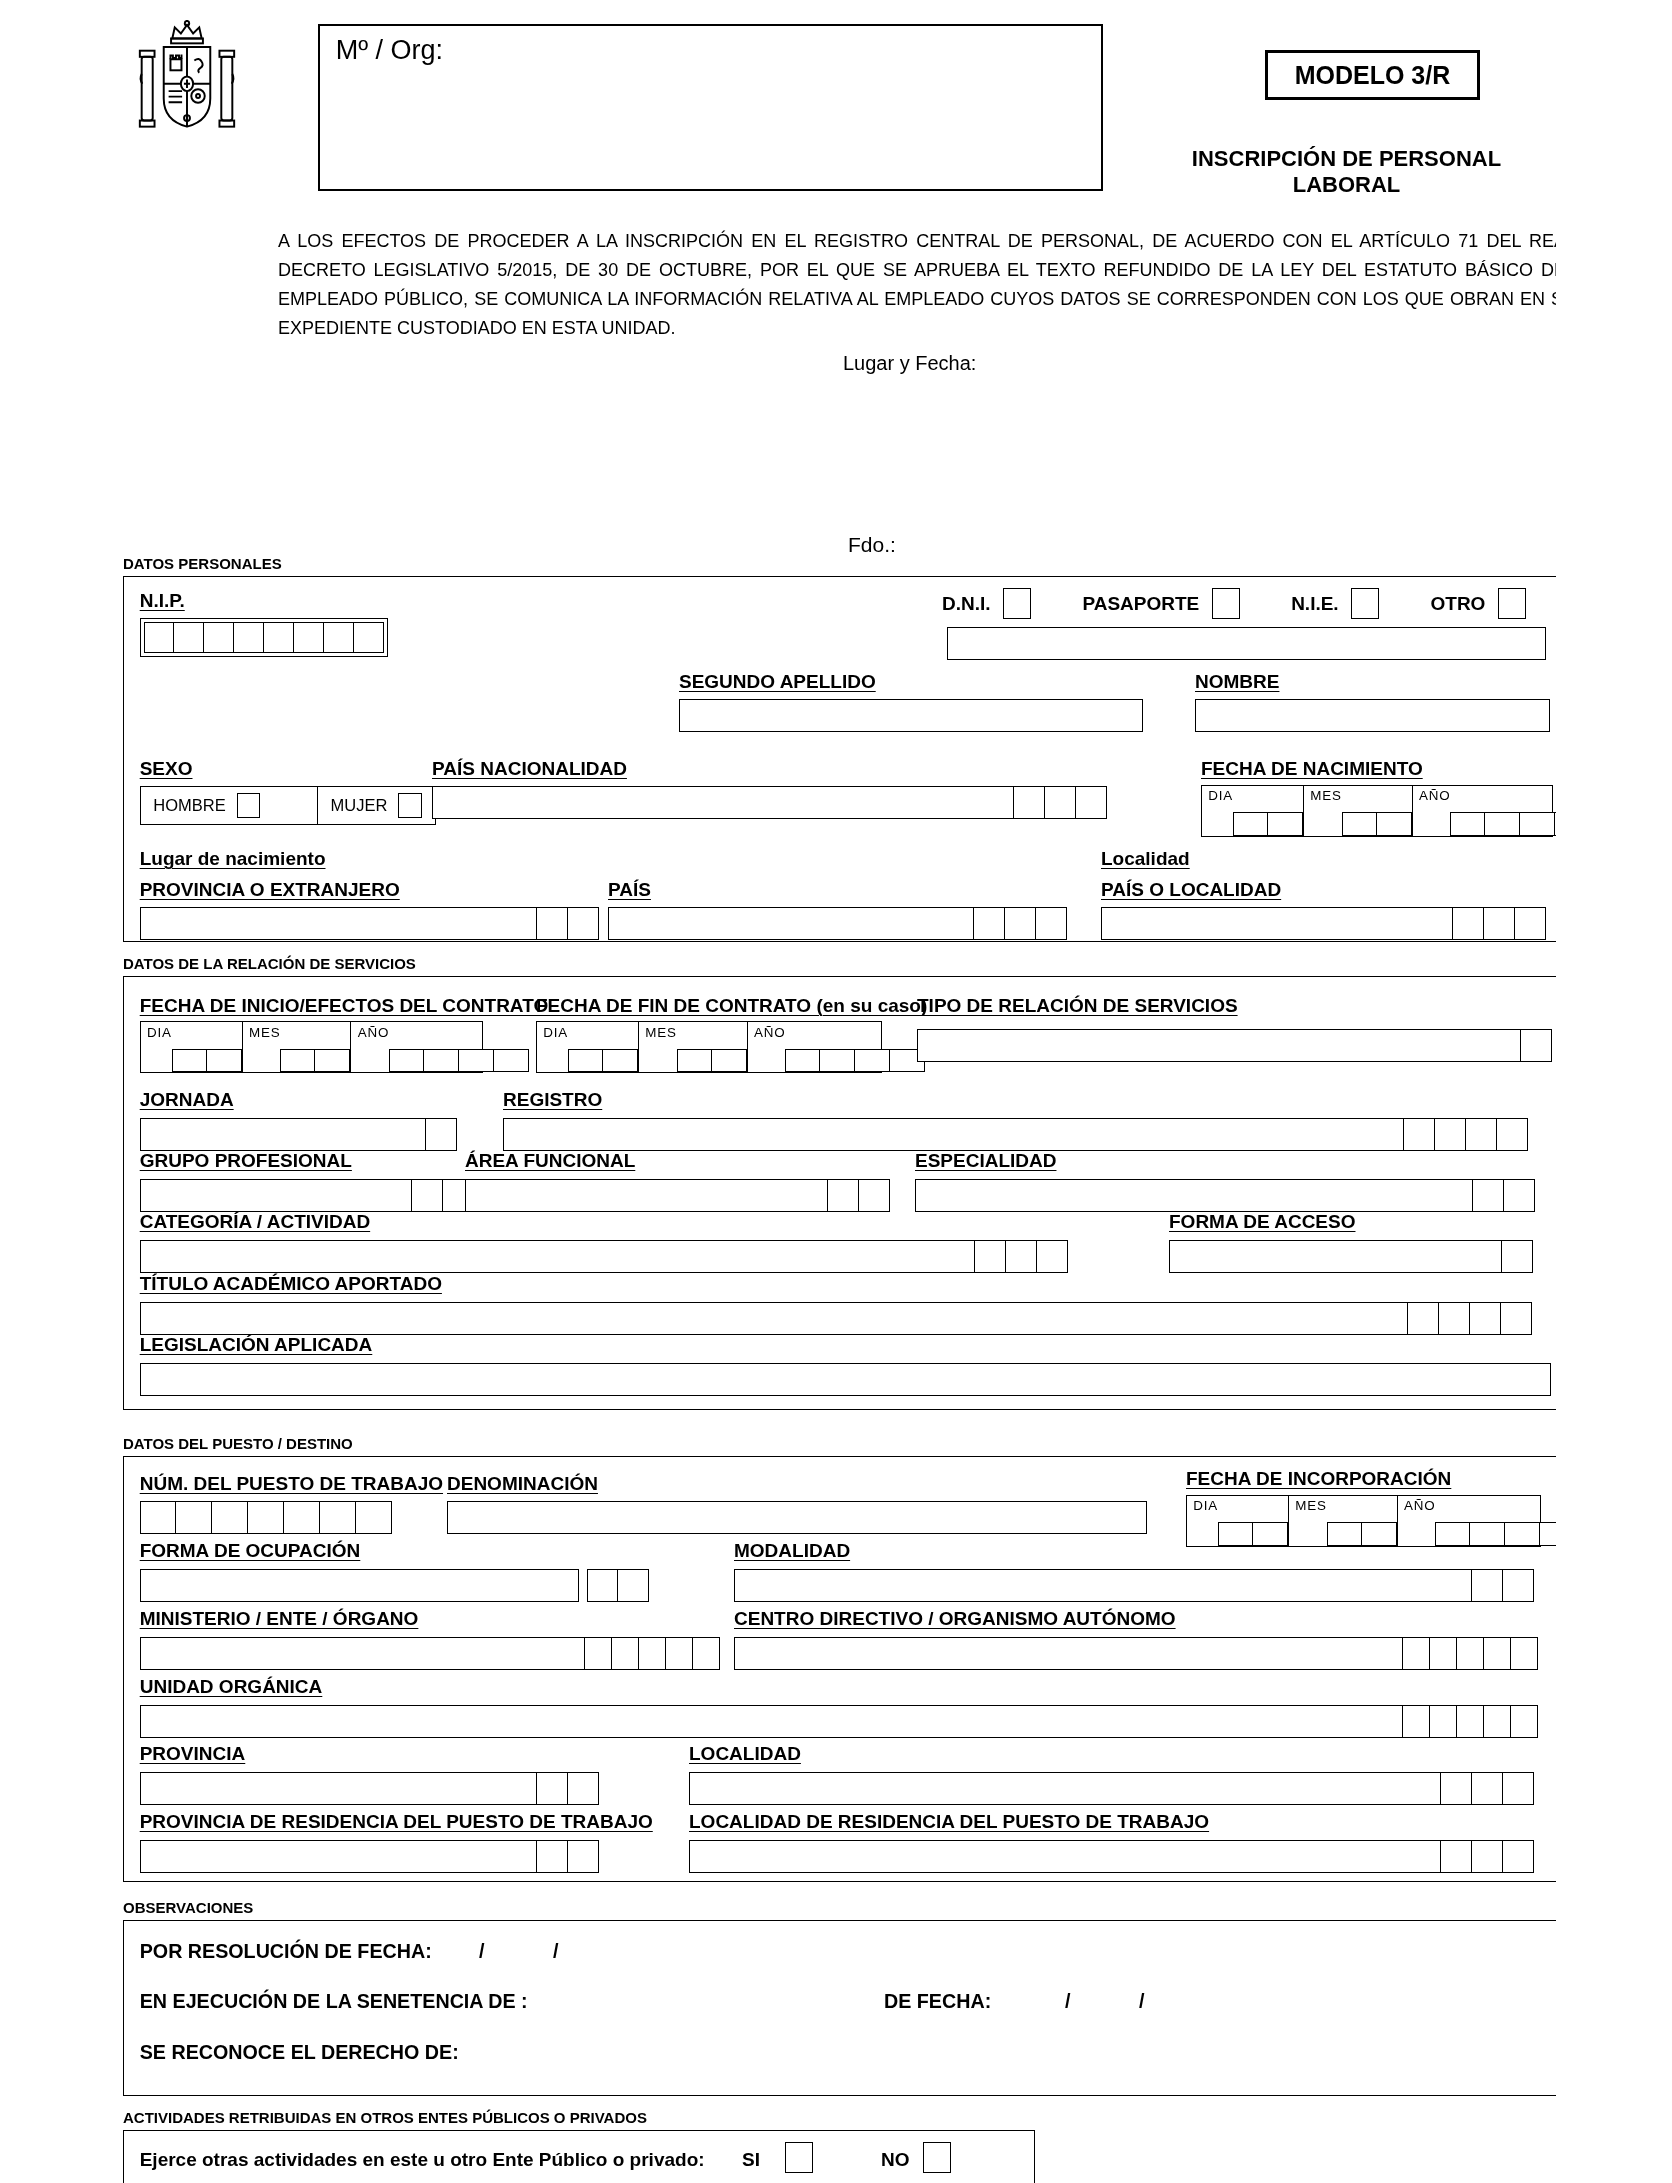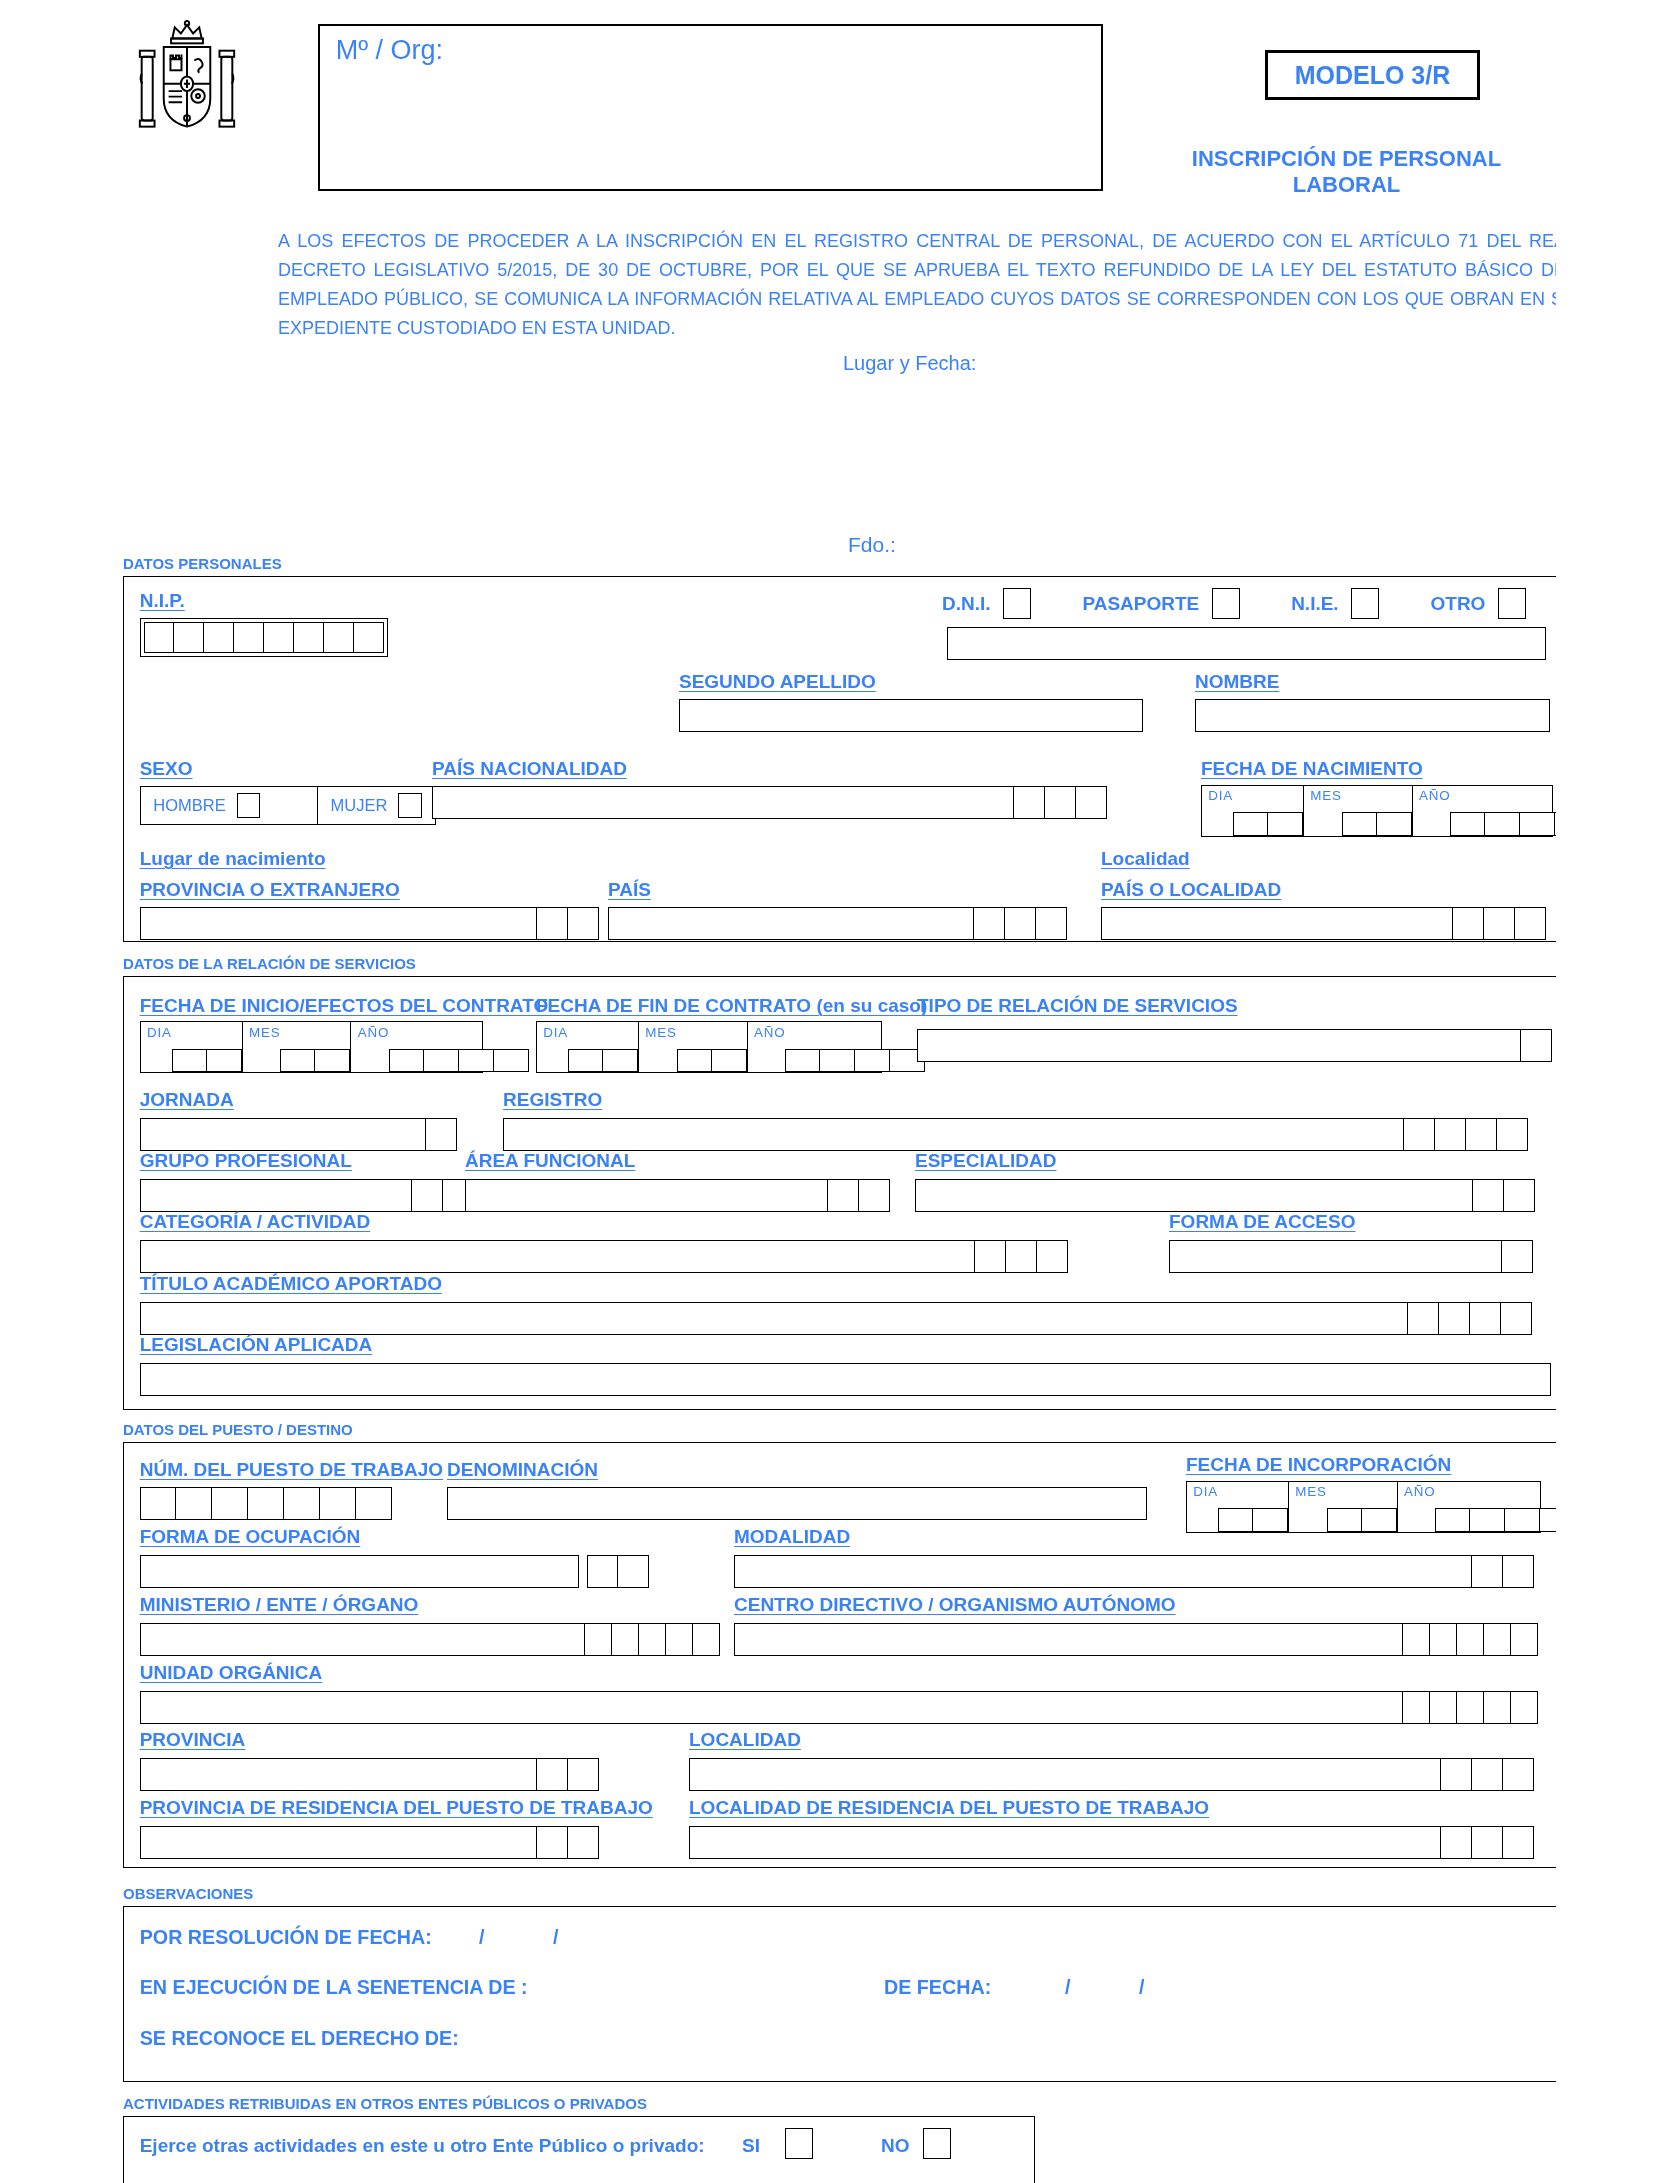--- a/index.html
+++ b/index.html
@@ -1,19 +1,19 @@
 <!DOCTYPE html>
 <html style="font-size:12.6px"><head>
 <meta charset="utf-8">
 <style>
   * { margin:0; padding:0; box-sizing:border-box; }
   body { margin:0; background:#ffffff; }
   .page {
     position:relative; width:1556px; height:2183px; background:#fff;
-    overflow:hidden; color:#3b82f6; font-family:"Liberation Sans", sans-serif;
+    overflow:hidden; color:#000000; font-family:"Liberation Sans", sans-serif;
   }
   .posa { position:absolute; }
 
   
   .coat { position:absolute; left:138px; top:20.4px; }
   .org-box { position:absolute; left:318px; top:23.6px; width:785px; height:167px;
              border:2.4px solid #000; font-size:27px; padding:9.4px 15.7px; }
   .model-badge { position:absolute; left:1265px; top:50px; width:215px; height:50px;
                  border:3.1px solid #000; display:flex; align-items:center; justify-content:center;
                  font-size:25px; font-weight:bold; }
@@ -421,21 +421,21 @@
 
         <div class="fgroup" style="left:15.7px; top:357px">
           <div class="flabel">LEGISLACIÓN APLICADA</div>
           <div class="irow">
               <div class="input" style="width:1411px"></div>
             </div>
         </div>
       </div>
     </section>
 
-    <section class="sec" style="margin-top:7px">
+    <section class="sec" style="margin-top:21px">
       <h2 class="sec-title">DATOS DEL PUESTO / DESTINO</h2>
       <div class="sec-box" style="height:426px">
 
         <div class="fgroup" style="left:15.7px; top:15.7px">
           <div class="flabel">NÚM. DEL PUESTO DE TRABAJO</div>
           <div class="irow">
               <span class="cells wide">
                 <span class="cell"></span>
                 <span class="cell"></span>
                 <span class="cell"></span>

